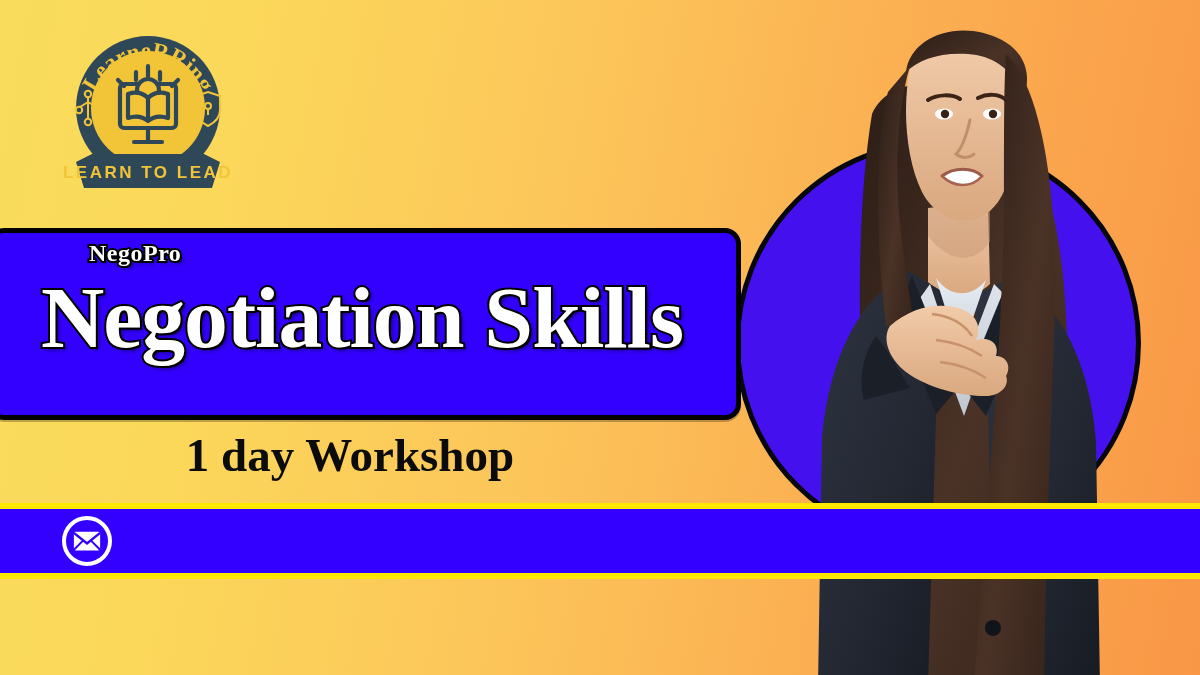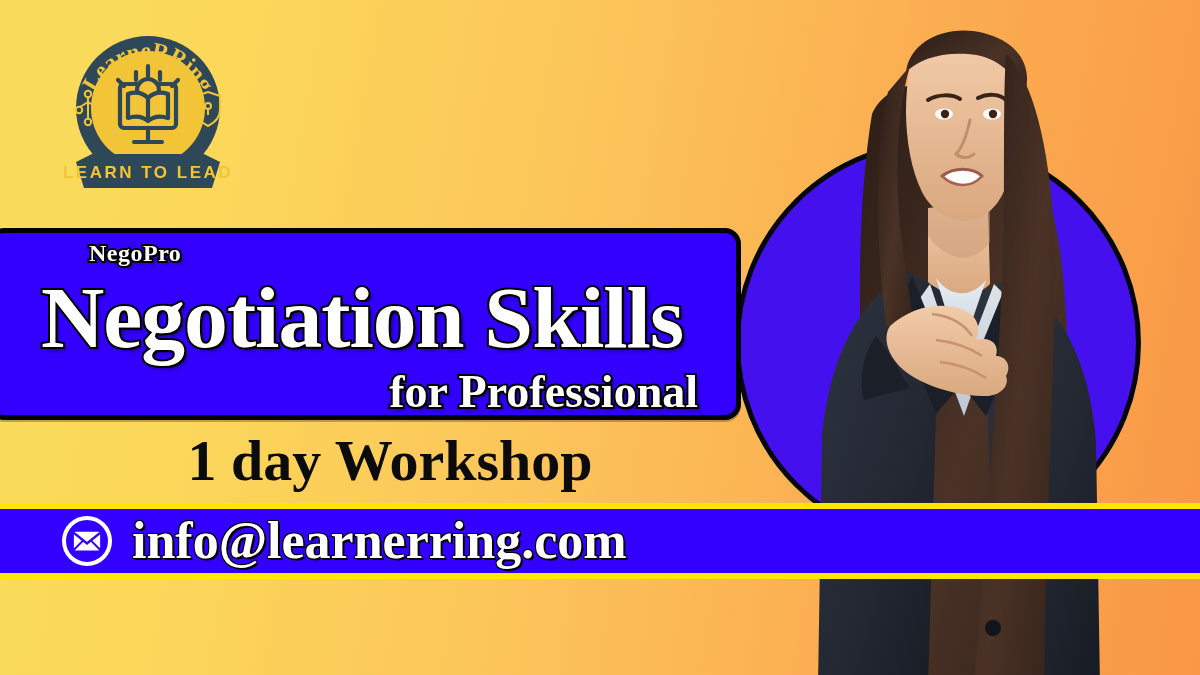--- a/index.html
+++ b/index.html
@@ -63,22 +63,22 @@
     font-family:"Liberation Serif",serif;
     font-weight:700;font-size:46px;letter-spacing:0;
     line-height:1;white-space:nowrap;
   }
 
   
   #workshop{
     position:absolute;left:0;top:432px;width:700px;
     text-align:center;
     font-family:"Liberation Serif",serif;
-    font-weight:700;font-size:58px;color:#0b0b0b;
-    line-height:1;white-space:nowrap;padding-left:40px;
+    font-weight:700;font-size:47px;color:#0b0b0b;
+    line-height:1;white-space:nowrap;
   }
 
   
   #email-bar{
     position:absolute;left:0;top:503px;width:1200px;height:76px;
     background:#3300FF;
     border-top:6px solid #FFE800;border-bottom:6px solid #FFE800;
     box-sizing:border-box;
   }
   #email-inner{
@@ -224,30 +224,28 @@
 
       <circle cx="246" cy="520" r="9" fill="#11141b"></circle>
       <circle cx="243" cy="517" r="3.4" fill="#454c59" opacity=".8"></circle>
       <circle cx="233" cy="632" r="8" fill="#11141b"></circle>
     </svg>
   </div>
 
   <div id="title-panel">
     <div id="kicker" class="otx">NegoPro</div>
     <div id="headline" class="otx">Negotiation Skills</div>
-    <div id="subhead" class="otx">for Professional</div>
   </div>
 
   <div id="workshop">1 day Workshop</div>
 
   <div id="email-bar"></div>
   <div id="email-inner">
     <span id="mail-icon">
       <svg viewBox="0 0 24 24">
         <rect x="1.5" y="4.5" width="21" height="15" rx="1.5" fill="#fff"></rect>
         <path d="M 1.5 5.5 L 12 14 L 22.5 5.5" fill="none" stroke="#3300FF" stroke-width="2"></path>
         <path d="M 1.5 19 L 9 11.5 M 22.5 19 L 15 11.5" fill="none" stroke="#3300FF" stroke-width="1.6"></path>
       </svg>
     </span>
-    <span id="email-text">info@learnerring.com</span>
   </div>
 
 </div>
 
 </body></html>

